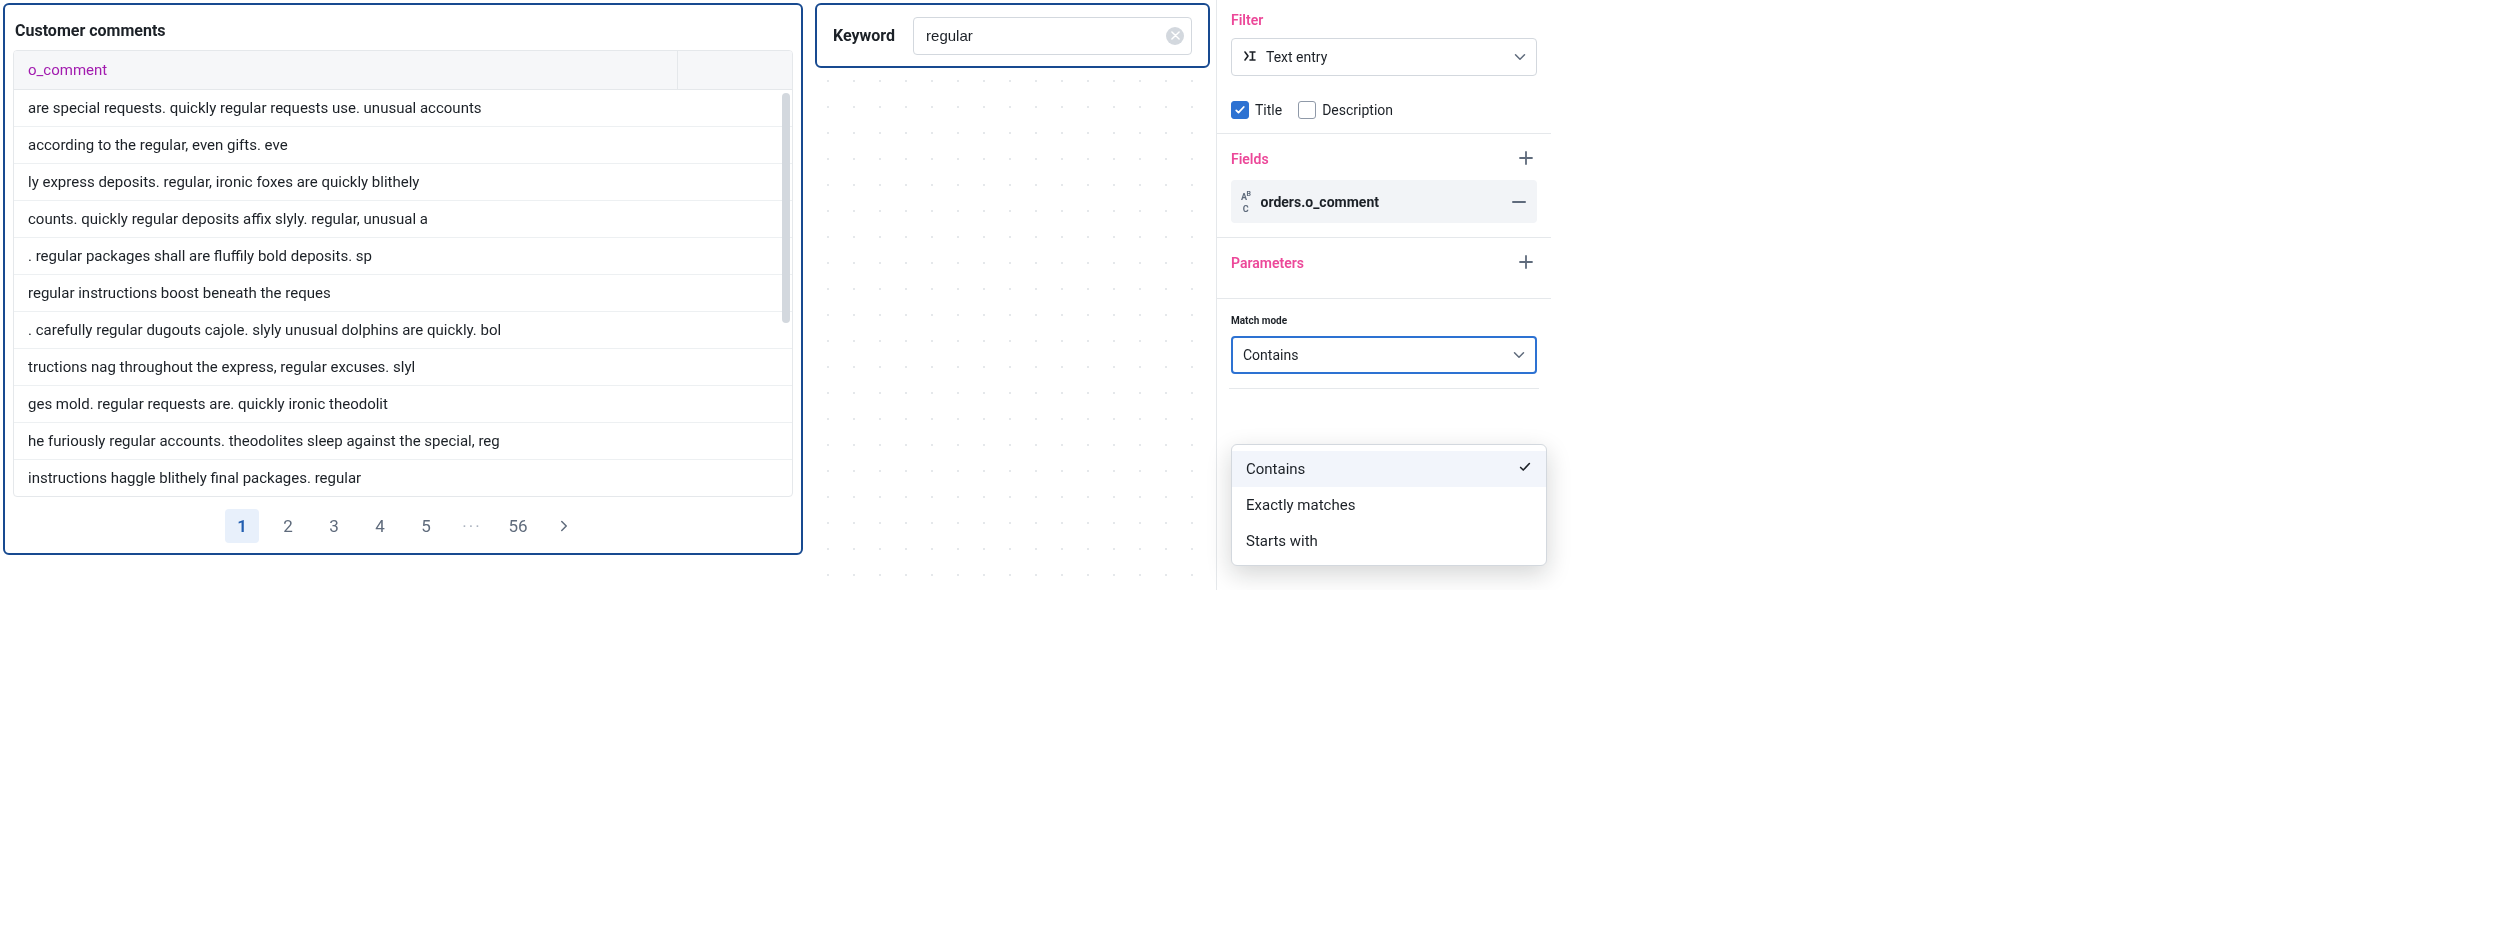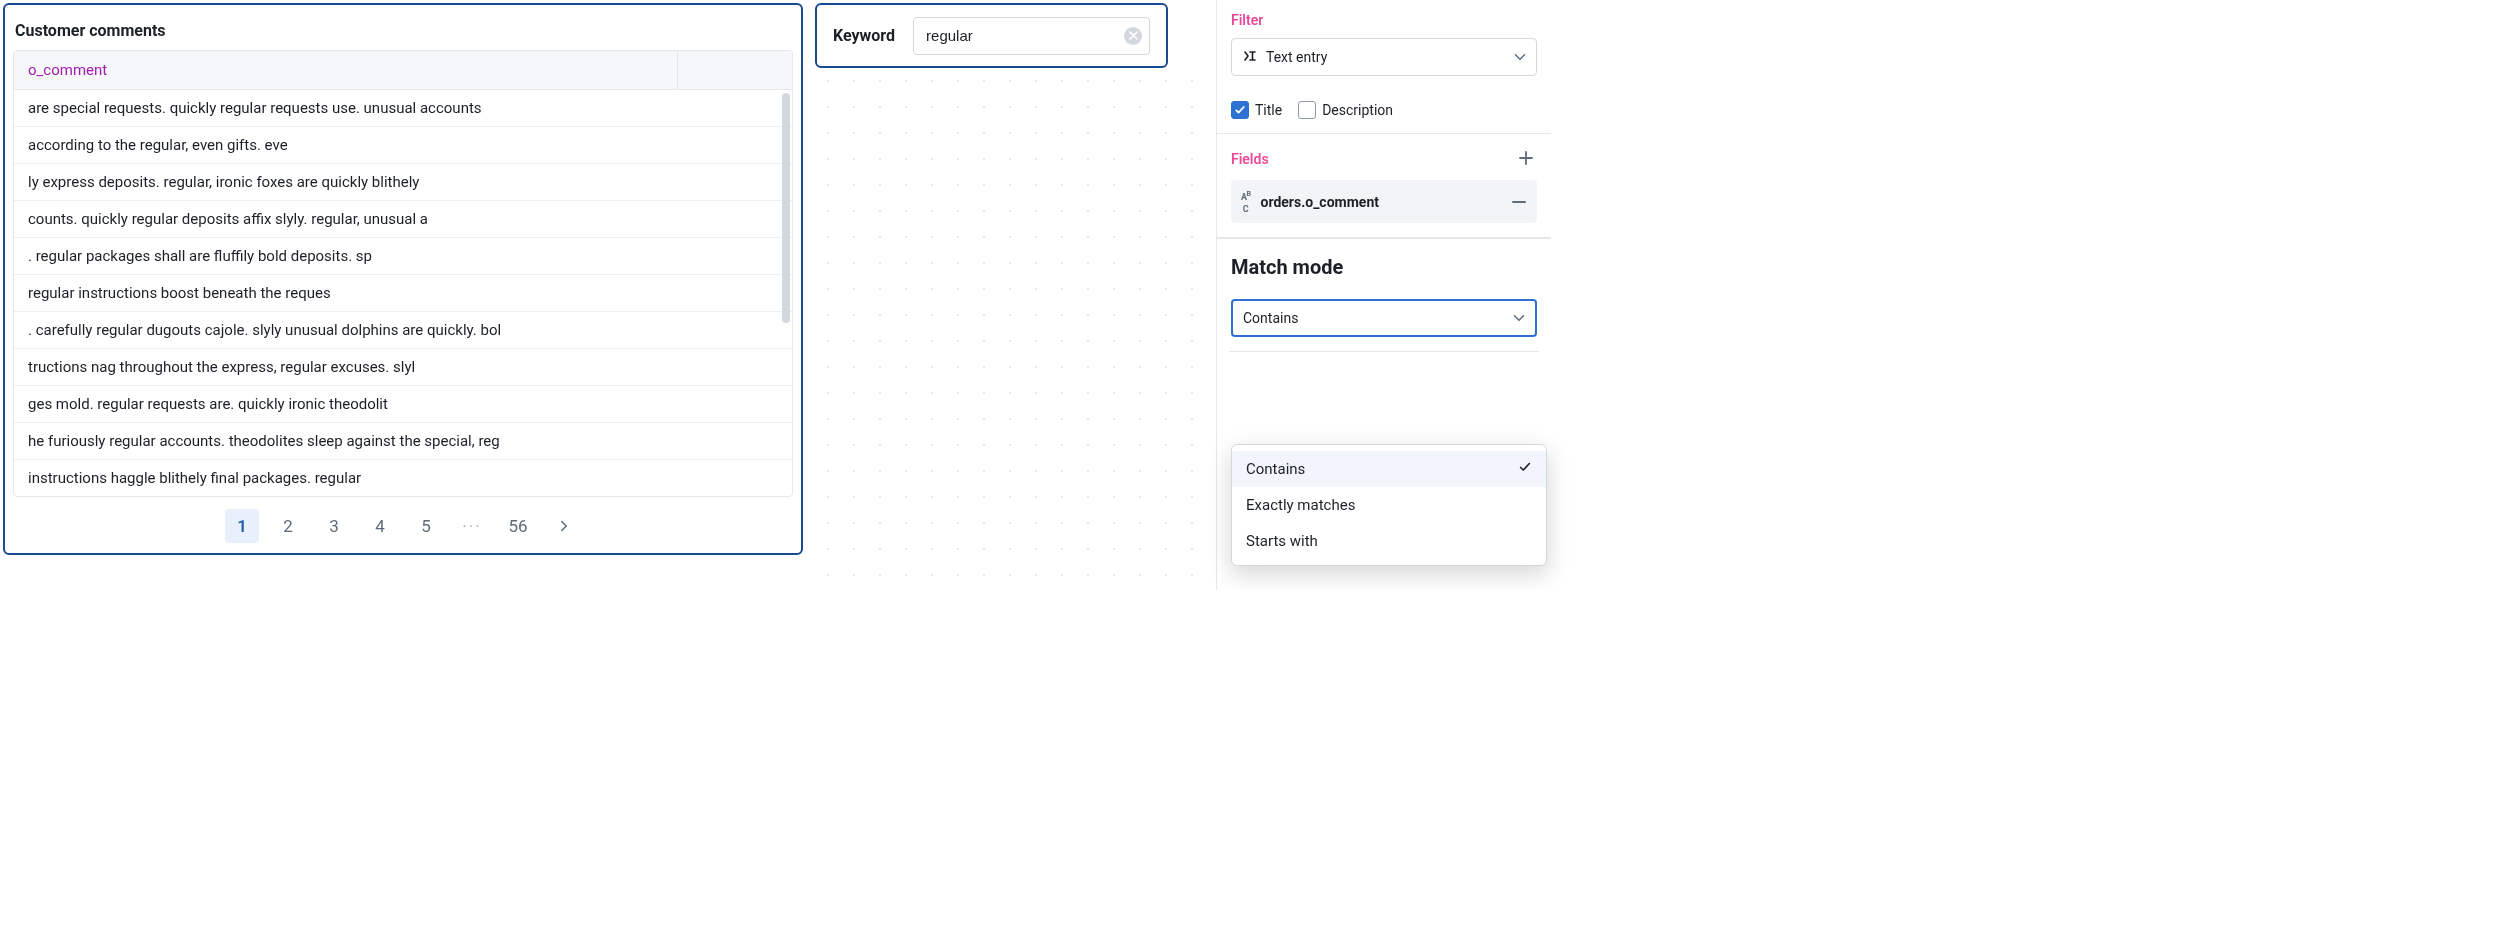--- a/index.html
+++ b/index.html
@@ -95,21 +95,21 @@
     }
     .pager .dots { letter-spacing: 2px; color: #abb3bf; cursor: default; }
     .pager .next svg { display: block; }
 
     
     .panel-keyword {
       border: 2px solid #184a90;
       border-radius: 6px;
       margin: 3px 6px 0 6px;
       padding: 16px 16px;
-      width: 353px;
+      width: 395px;
       background: #fff;
       display: flex;
       align-items: center;
       gap: 18px;
       height: 65px;
     }
     .kw-label { font-weight: 700; font-size: 16px; }
     .kw-input-wrap {
       position: relative;
       flex: 1;
@@ -220,22 +220,22 @@
 
     .add-plus {
       width: 22px; height: 22px;
       display: inline-flex; align-items:center; justify-content:center;
       color: #5f6b7c;
       cursor: pointer;
     }
 
     .mm-heading {
       font-weight: 700;
-      font-size: 20px;
-      margin-bottom: 20px;
+      font-size: 10px;
+      margin-bottom: 10px;
     }
 
     .dropdown-pop {
       position: absolute;
       left: 14px;
       right: 4px;
       top: 444px;
       background: #fff;
       border: 1px solid #d3d8de;
       border-radius: 6px;
@@ -393,20 +393,32 @@
             <svg width="16" height="16" viewBox="0 0 16 16">
                 <path d="M2 8h12" stroke="#5f6b7c" stroke-width="2" stroke-linecap="round"></path>
               </svg>
           </span>
         </span>
       </div>
     </div>
 
     <div class="divider"></div>
 
+    <div class="sb-section" style="padding-top:14px;">
+      <div class="sb-heading">
+        <span>Parameters</span>
+        <span class="add-plus">
+          <span>
+            <svg width="16" height="16" viewBox="0 0 16 16">
+                <path d="M8 2v12M2 8h12" stroke="#5f6b7c" stroke-width="1.8" stroke-linecap="round"></path>
+              </svg>
+          </span>
+        </span>
+      </div>
+    </div>
 
     <div class="divider"></div>
 
     <div class="sb-section" style="padding-top:16px;">
       <div class="mm-heading">Match mode</div>
       <div class="sb-select active">
         <span>Contains</span>
         <span class="chev">
           <svg width="12" height="12" viewBox="0 0 16 16">
               <path d="M2 5l6 6 6-6" fill="none" stroke="#5f6b7c" stroke-width="2" stroke-linecap="round" stroke-linejoin="round"></path>

